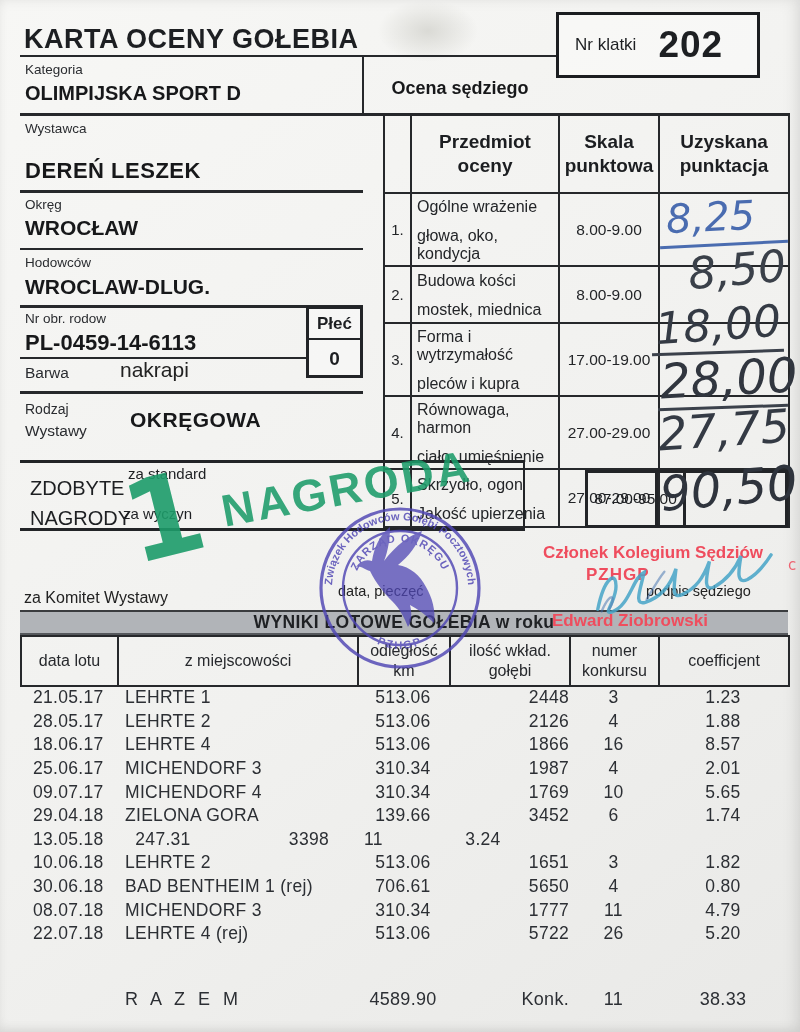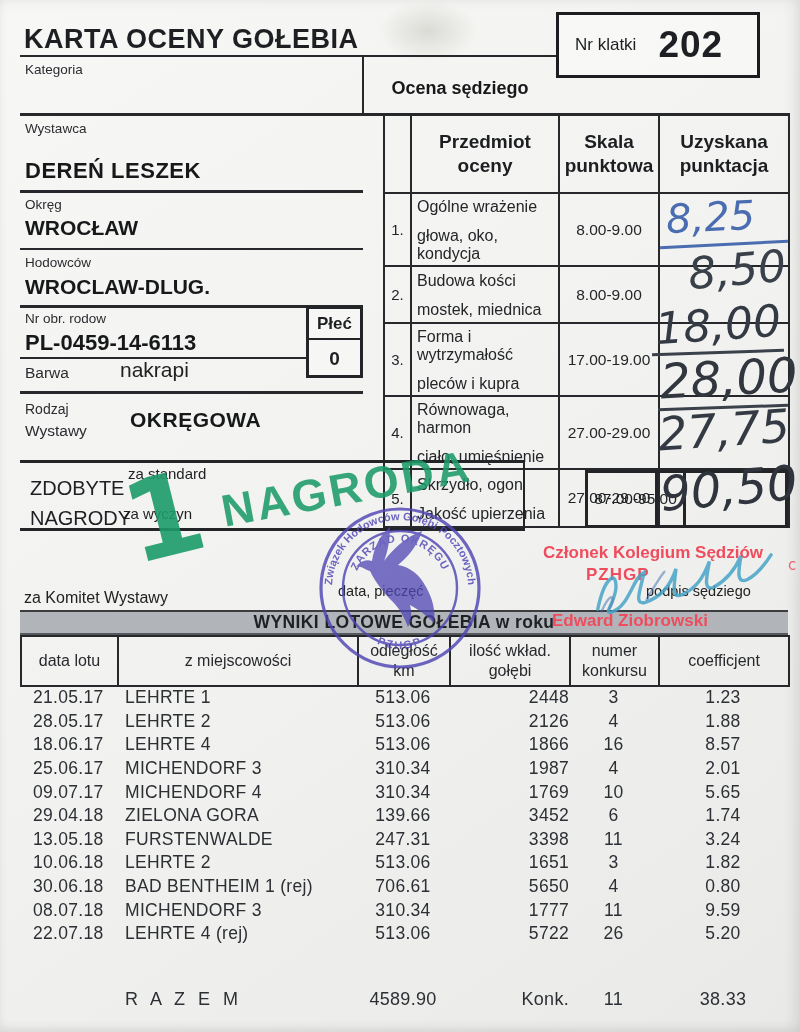--- a/index.html
+++ b/index.html
@@ -63,20 +63,21 @@
   <div class="ln" style="left:20px;top:55px;width:536px;height:2px;"></div>
   <div class="ln" style="left:20px;top:113px;width:768px;height:3px;"></div>
   <div class="ln" style="left:362px;top:57px;width:2px;height:57px;"></div>
   <div class="ln" style="left:20px;top:190px;width:343px;height:3px;"></div>
   <div class="ln" style="left:20px;top:248px;width:343px;height:2px;"></div>
   <div class="ln" style="left:20px;top:305px;width:343px;height:3px;"></div>
   <div class="ln" style="left:20px;top:357px;width:286px;height:2px;"></div>
   <div class="ln" style="left:20px;top:391px;width:343px;height:3px;"></div>
 
   <div class="abs lbl" style="left:25px;top:62px;">Kategoria</div>
+  <div class="abs val" style="left:25px;top:82px;font-size:20px;">OLIMPIJSKA SPORT D</div>
   <div class="abs val" style="left:362px;top:78px;width:196px;text-align:center;font-size:18px;">Ocena sędziego</div>
 
   <div class="abs lbl" style="left:25px;top:121px;">Wystawca</div>
   <div class="abs val" style="left:25px;top:158px;font-size:22px;letter-spacing:.5px;">DEREŃ LESZEK</div>
 
   <div class="abs lbl" style="left:25px;top:197px;">Okręg</div>
   <div class="abs val" style="left:25px;top:216px;font-size:21px;">WROCŁAW</div>
 
   <div class="abs lbl" style="left:25px;top:255px;">Hodowców</div>
   <div class="abs val" style="left:25px;top:275px;font-size:21px;">WROCLAW-DLUG.</div>
@@ -301,21 +302,20 @@
     <div class="rrow">
         <span class="c-date">29.04.18</span>
         <span class="c-place">ZIELONA GORA</span>
         <span class="c-dist">139.66</span>
         <span class="c-count">3452</span>
         <span class="c-rank">6</span>
         <span class="c-coeff">1.74</span>
       </div>
     <div class="rrow">
         <span class="c-date">13.05.18</span>
-        <span class="c-place">FURSTENWALDE</span>
         <span class="c-dist">247.31</span>
         <span class="c-count">3398</span>
         <span class="c-rank">11</span>
         <span class="c-coeff">3.24</span>
       </div>
     <div class="rrow">
         <span class="c-date">10.06.18</span>
         <span class="c-place">LEHRTE 2</span>
         <span class="c-dist">513.06</span>
         <span class="c-count">1651</span>
@@ -329,21 +329,21 @@
         <span class="c-count">5650</span>
         <span class="c-rank">4</span>
         <span class="c-coeff">0.80</span>
       </div>
     <div class="rrow">
         <span class="c-date">08.07.18</span>
         <span class="c-place">MICHENDORF 3</span>
         <span class="c-dist">310.34</span>
         <span class="c-count">1777</span>
         <span class="c-rank">11</span>
-        <span class="c-coeff">9.59</span>
+        <span class="c-coeff">4.79</span>
       </div>
     <div class="rrow">
         <span class="c-date">22.07.18</span>
         <span class="c-place">LEHRTE 4  (rej)</span>
         <span class="c-dist">513.06</span>
         <span class="c-count">5722</span>
         <span class="c-rank">26</span>
         <span class="c-coeff">5.20</span>
       </div>
   </div>

